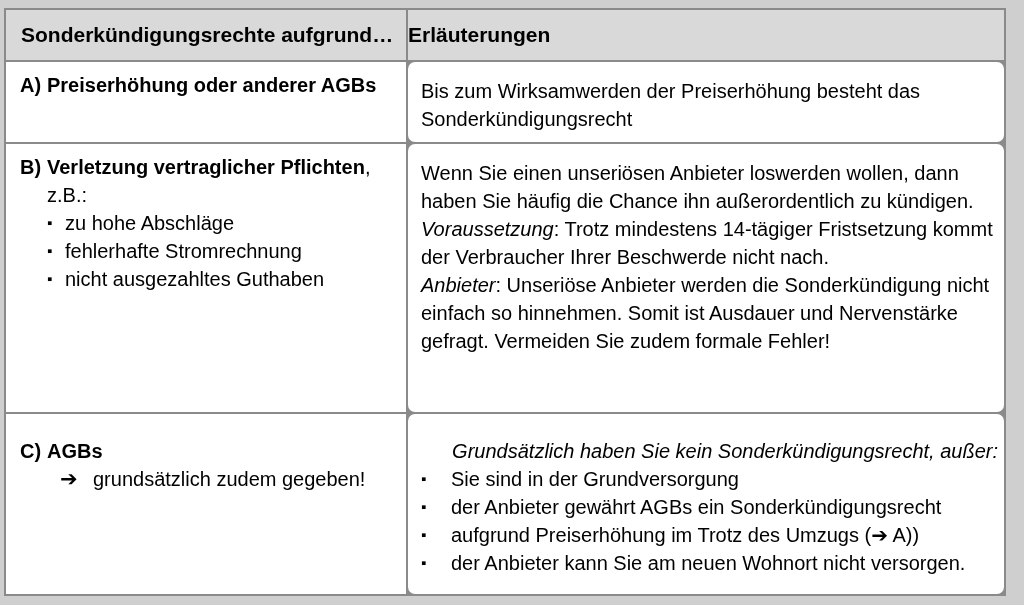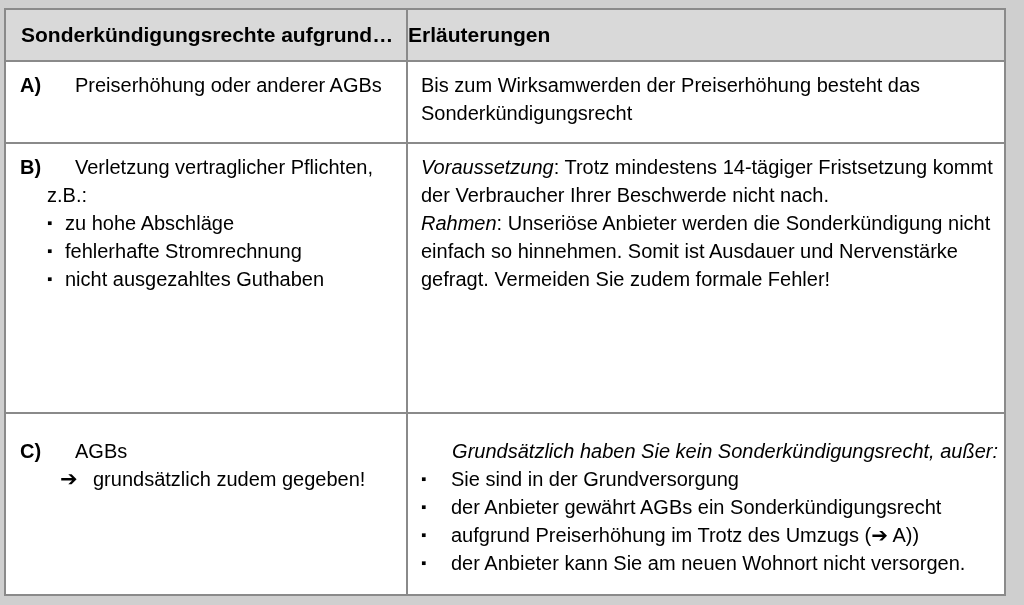--- a/index.html
+++ b/index.html
@@ -27,26 +27,26 @@
     display: flex;
     align-items: center;
     font-weight: bold;
     font-size: 21px;
   }
   .hdr-left  { padding-left: 15px; }
   .hdr-right { }
 
   .cell { font-size: 20px; line-height: 28px; }
   .cell.left  { padding: 9px 8px 0 14px; }
-  .cell.right { padding: 9px 6px 0 13px; }
+  .cell.right { padding: 15px 6px 0 13px; border-radius: 7px; }
   .cell.rowC  { padding-top: 23px; }
 
   .item { display: flex; }
   .item .prefix { flex: 0 0 27px; font-weight: bold; }
-  .item .title  { font-weight: normal; margin-left: 28px; }
+  .item .title  { font-weight: bold; }
   .title-suffix { font-weight: normal; }
 
   ul.sub-bullets { list-style: none; margin-left: 27px; }
   ul.sub-bullets li { display: flex; }
   ul.sub-bullets .bullet-glyph { flex: 0 0 18px; font-size: 15px; line-height: 28px; }
 
   .arrow-line { margin-left: 40px; display: flex; }
   .arrow-line .arrow-glyph { flex: 0 0 33px; font-weight: bold; font-size: 21px; }
 
   .ital { font-style: italic; text-align: right; }
@@ -92,22 +92,23 @@
         <span class="bullet-glyph">▪</span>
         <span>fehlerhafte Stromrechnung</span>
       </li>
       <li>
         <span class="bullet-glyph">▪</span>
         <span>nicht ausgezahltes Guthaben</span>
       </li>
     </ul>
   </div>
   <div class="cell right">
+    <p>Wenn Sie einen unseriösen Anbieter loswerden wollen, dann haben Sie häufig die Chance ihn außerordentlich zu kündigen.</p>
     <p><span class="ital">Voraussetzung</span><span>: Trotz mindestens 14-tägiger Fristsetzung kommt der Verbraucher Ihrer Beschwerde nicht nach.</span></p>
-    <p><span class="ital">Rahmen</span><span>: Unseriöse Anbieter werden die Sonderkündigung nicht einfach so hinnehmen. Somit ist Ausdauer und Nervenstärke gefragt. Vermeiden Sie zudem formale Fehler!</span></p>
+    <p><span class="ital">Anbieter</span><span>: Unseriöse Anbieter werden die Sonderkündigung nicht einfach so hinnehmen. Somit ist Ausdauer und Nervenstärke gefragt. Vermeiden Sie zudem formale Fehler!</span></p>
   </div>
 
   <div class="cell left rowC">
     <div class="item">
       <span class="prefix">C)</span>
       <span class="title">AGBs</span>
     </div>
     <div class="arrow-line">
       <span class="arrow-glyph">➔</span>
       <span>grundsätzlich zudem gegeben!</span>

